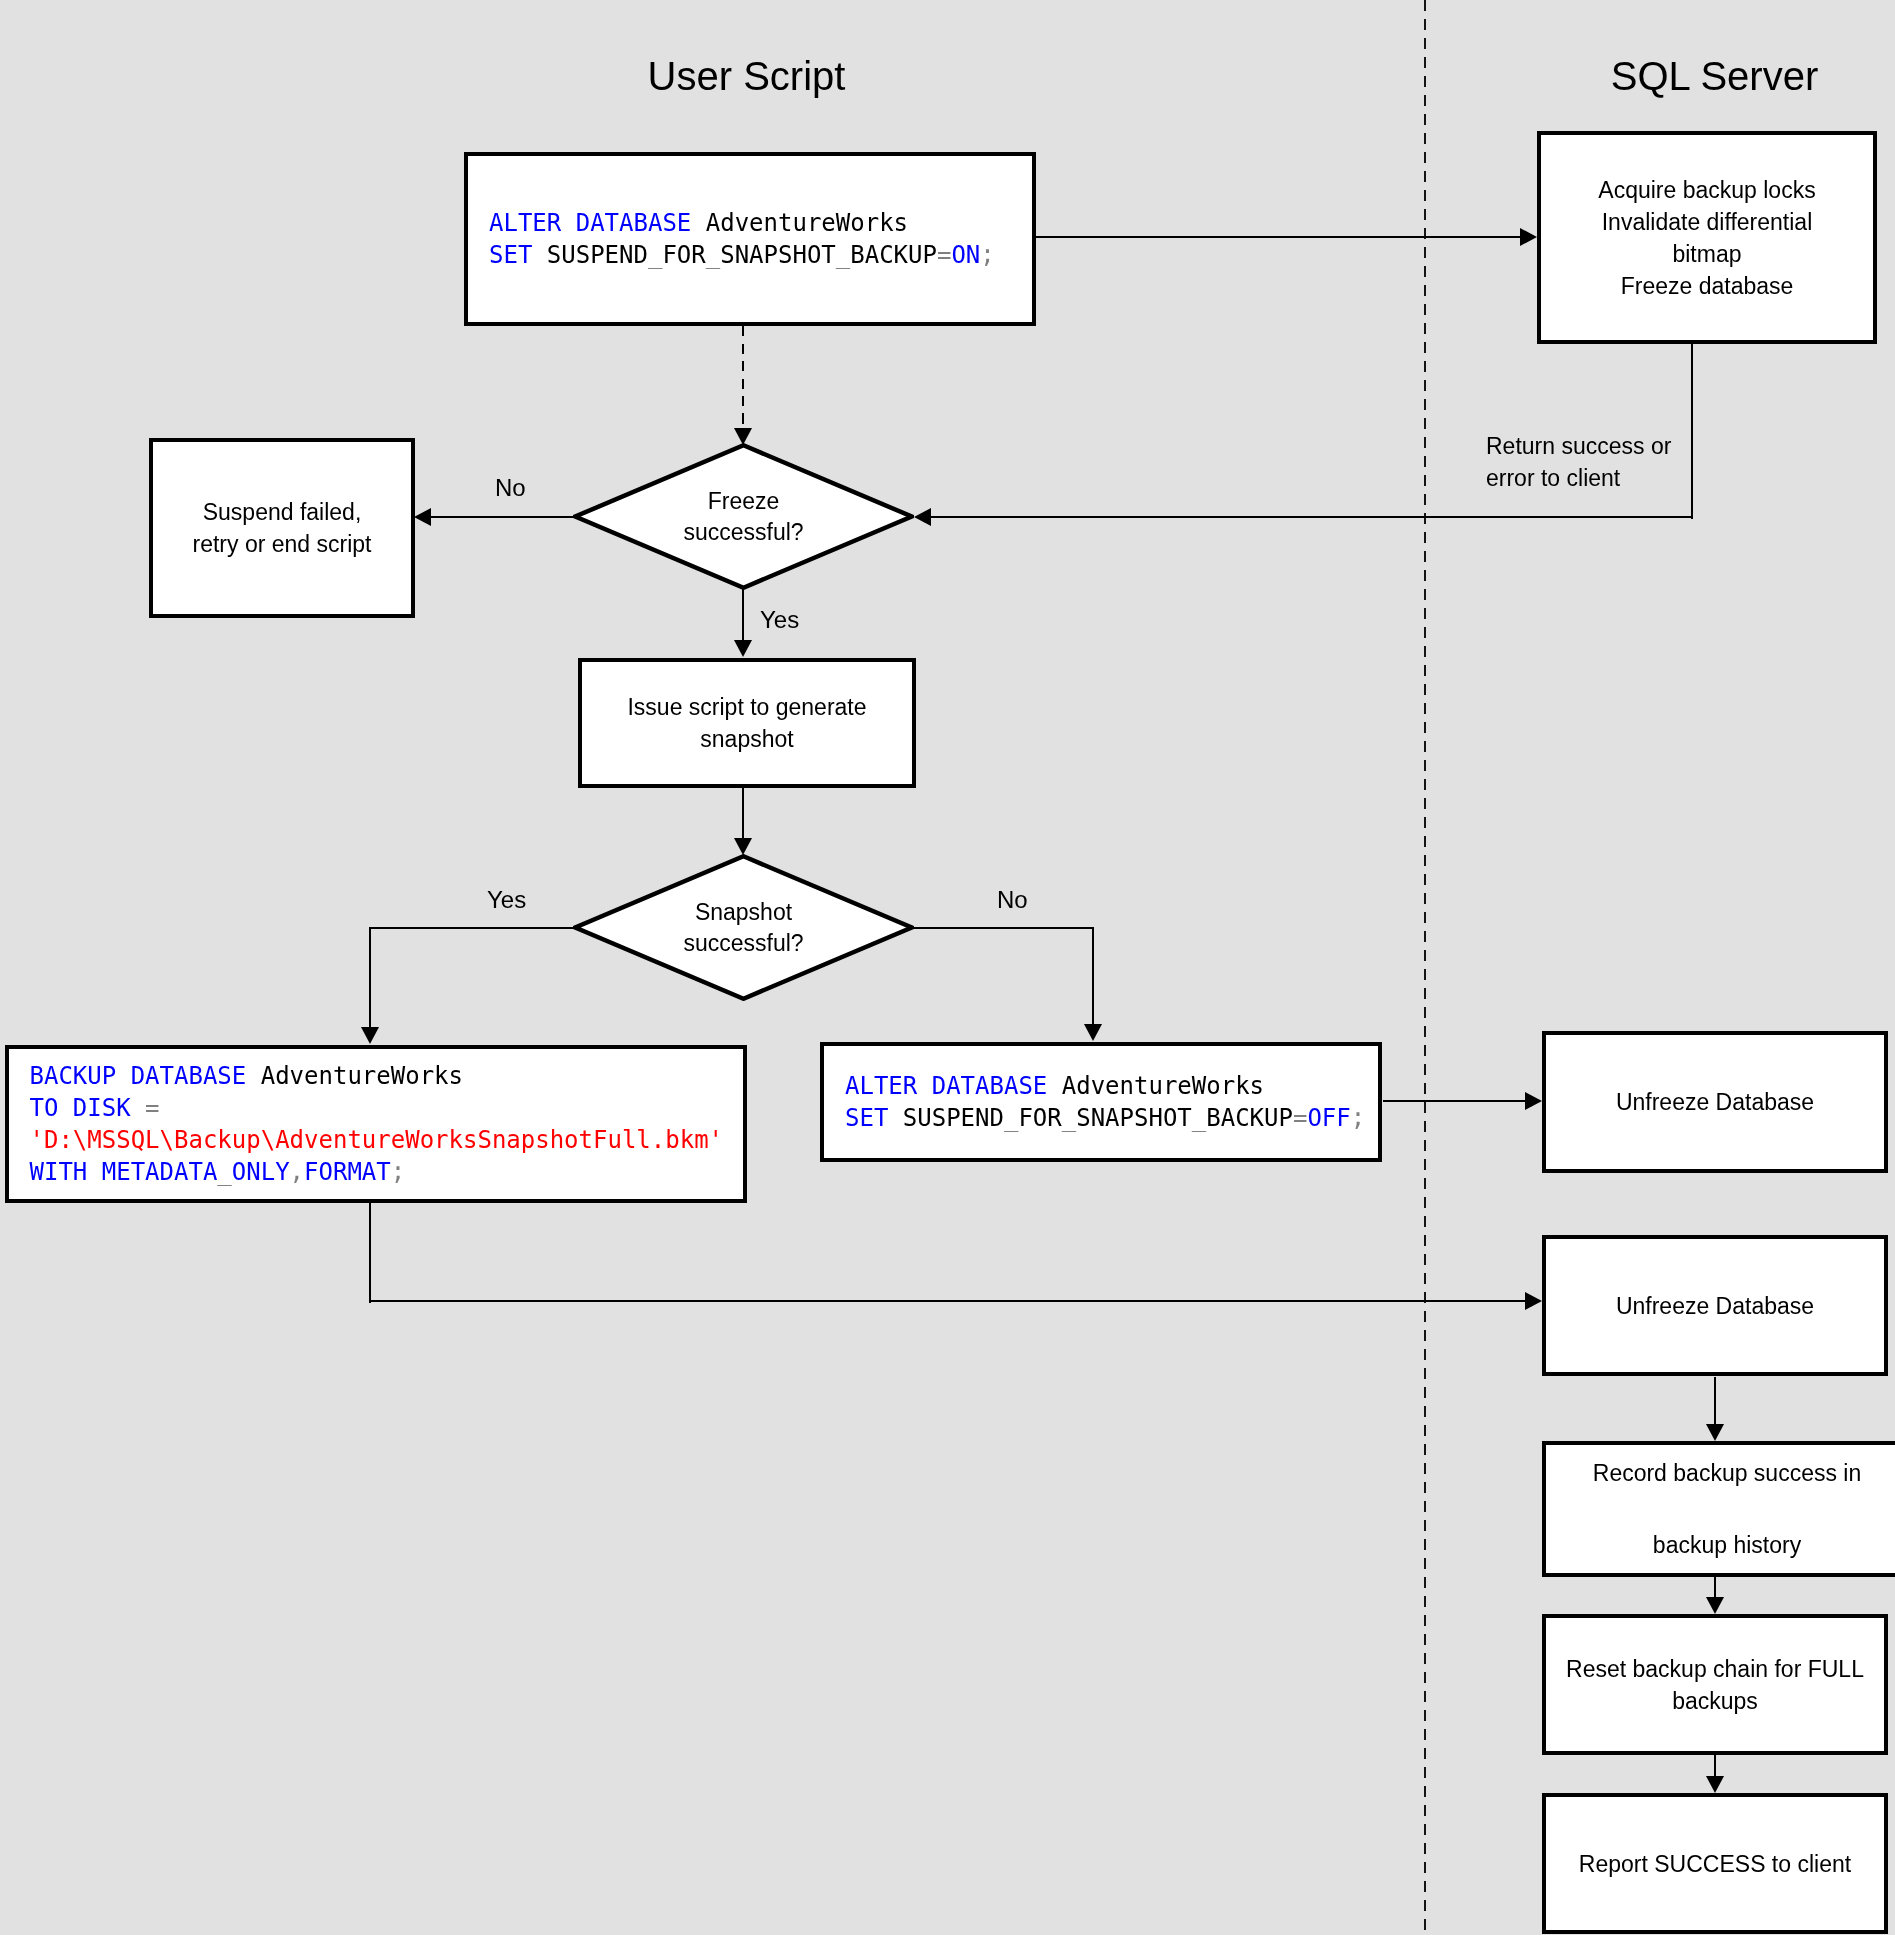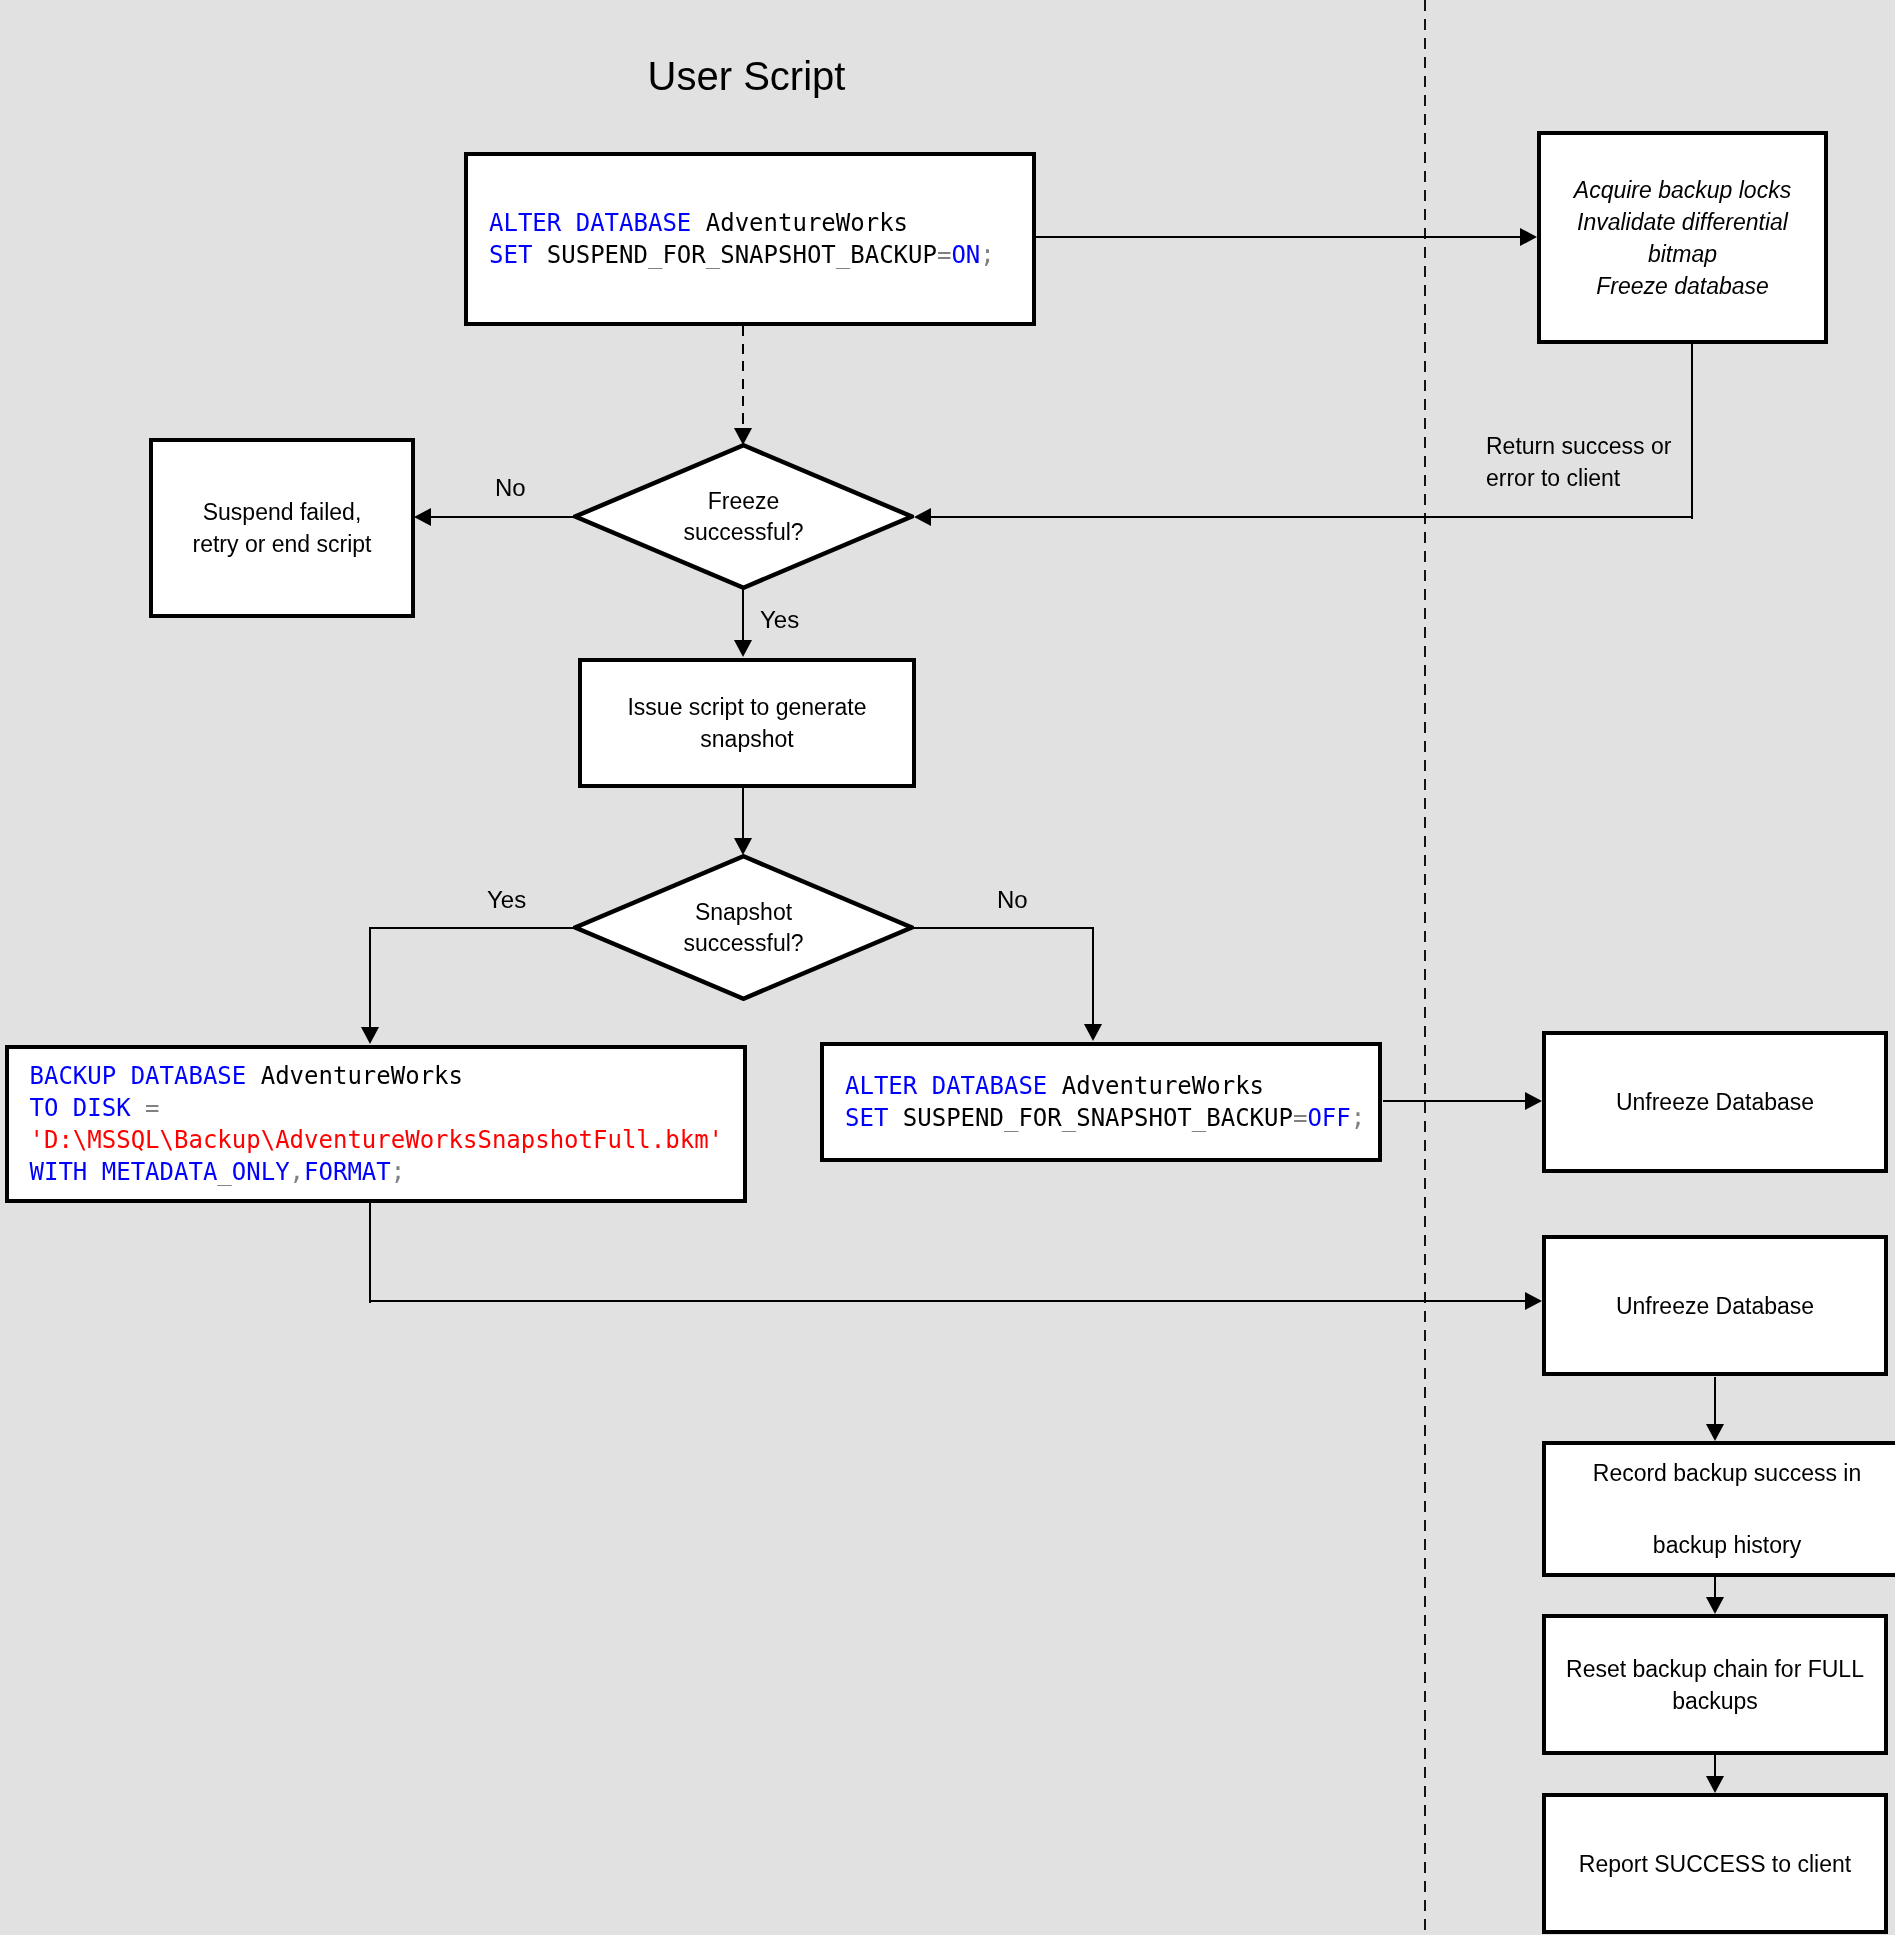--- a/index.html
+++ b/index.html
@@ -33,21 +33,21 @@
   .arr.d{border-top:17px solid #000;border-left:9px solid transparent;border-right:9px solid transparent;}
 
   .edge-label{position:absolute;font-size:24px;}
   #lbl-no1{left:495px;top:474px;}
   #lbl-yes1{left:760px;top:606px;}
   #lbl-yes2{left:487px;top:886px;}
   #lbl-no2{left:997px;top:886px;}
   #return-label{position:absolute;left:1486px;top:430px;font-size:23px;line-height:32px;text-align:left;}
 
   #box-alter-on {left:464px;top:152px;width:572px;height:174px;}
-  #box-acquire  {left:1537px;top:131px;width:291px;height:213px;font-style:italic;}
+  #box-acquire  {left:1537px;top:131px;width:340px;height:213px;}
   #box-suspend  {left:149px;top:438px;width:266px;height:180px;}
   #diamond-freeze{left:573px;top:443px;width:341px;height:147px;}
   #box-issue    {left:578px;top:658px;width:338px;height:130px;}
   #diamond-snapshot{left:573px;top:854px;width:341px;height:147px;}
   #box-backup   {left:4.5px;top:1045px;width:742px;height:158px;}
   #box-alter-off{left:820px;top:1042px;width:562px;height:120px;}
   #box-unfreeze-1{left:1542px;top:1031px;width:346px;height:142px;}
   #box-unfreeze-2{left:1542px;top:1235px;width:346px;height:141px;}
   #box-record   {left:1542px;top:1441px;width:370px;height:136px;gap:40px;}
   #box-reset    {left:1542px;top:1614px;width:346px;height:141px;}
@@ -86,20 +86,21 @@
   #c13-arr{left:1706px;top:1776px;}
 </style>
 </head>
 <body>
 
 <div id="canvas">
 
   <div id="lane-sep"></div>
 
   <div id="title-left" class="lane-title">User Script</div>
+  <div id="title-right" class="lane-title">SQL Server</div>
 
   <div id="box-alter-on" class="box code-box">
     <div class="code-line"><span style="color: rgb(0, 0, 255);">ALTER DATABASE</span><span style="color: rgb(0, 0, 0);"> AdventureWorks</span></div>
     <div class="code-line"><span style="color: rgb(0, 0, 255);">SET</span><span style="color: rgb(0, 0, 0);"> SUSPEND</span><span style="color: rgb(128, 128, 128);">_</span><span style="color: rgb(0, 0, 0);">FOR</span><span style="color: rgb(128, 128, 128);">_</span><span style="color: rgb(0, 0, 0);">SNAPSHOT</span><span style="color: rgb(128, 128, 128);">_</span><span style="color: rgb(0, 0, 0);">BACKUP</span><span style="color: rgb(128, 128, 128);">=</span><span style="color: rgb(0, 0, 255);">ON</span><span style="color: rgb(128, 128, 128);">;</span></div>
   </div>
 
   <div id="box-acquire" class="box">
     <div>Acquire backup locks</div>
     <div>Invalidate differential</div>
     <div>bitmap</div>

